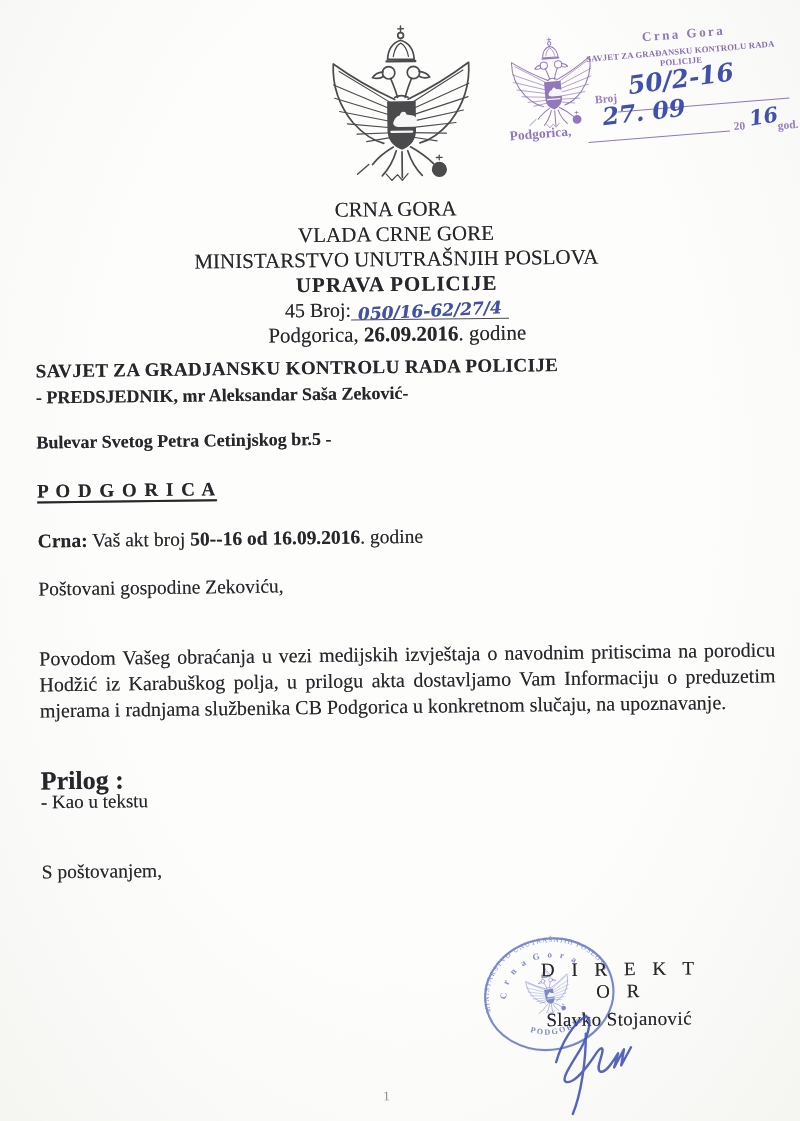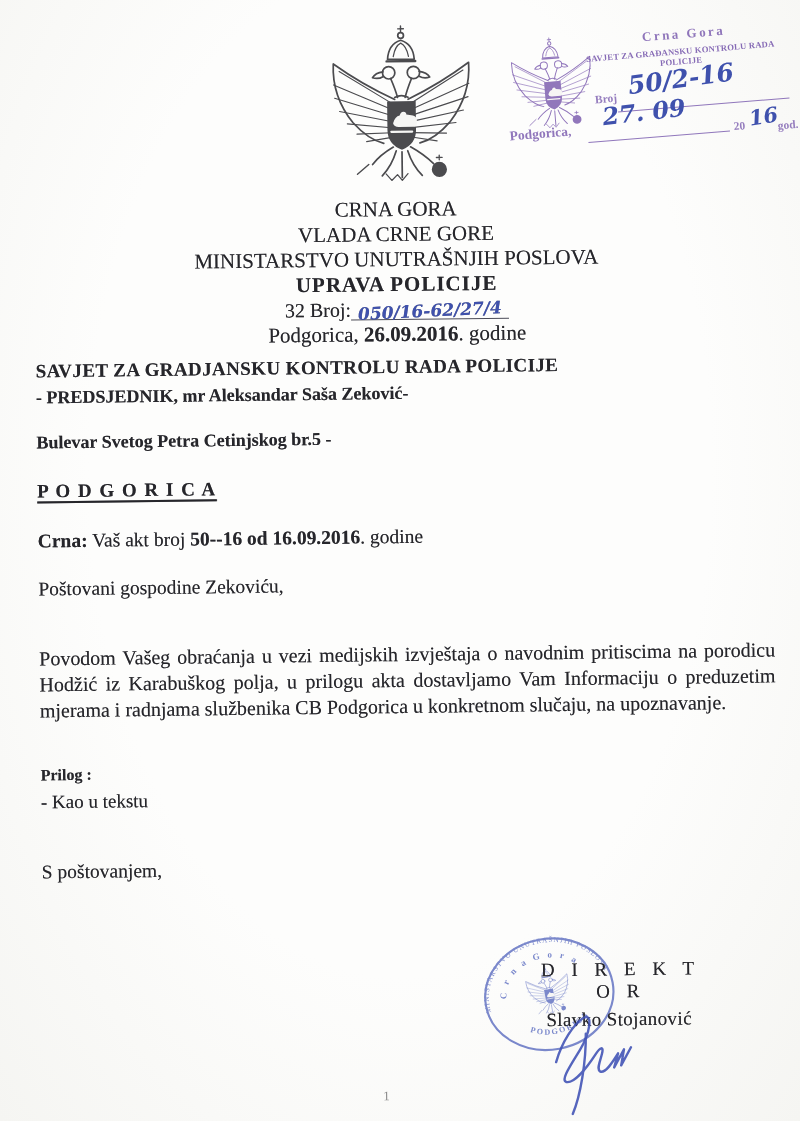--- a/index.html
+++ b/index.html
@@ -50,21 +50,21 @@
   .r1{left:38px;top:356px;font-size:19px;letter-spacing:.4px;}
   .r2{left:38px;top:383px;font-size:18px;}
   .r3{left:38px;top:428px;font-size:18px;}
   .r4{left:38px;top:476px;font-size:19px;letter-spacing:1.5px;text-decoration:underline;
       text-underline-offset:4px;text-decoration-thickness:1.6px;}
 
   .veza{left:38px;top:526px;font-size:19.5px;}
   .salutation{left:38px;top:574px;font-size:19.5px;}
   .bodypara{left:38px;top:641px;width:736px;margin:0;font-size:20px;line-height:26px;
             text-align:justify;}
-  .prilog-label{left:38px;top:762px;font-size:16px;}
+  .prilog-label{left:38px;top:762px;font-size:26px;}
   .prilog-item{left:38px;top:787px;font-size:19px;}
   .closing{left:38px;top:857px;font-size:19.5px;}
 
   
   .round-stamp{left:468px;top:928px;width:152px;height:136px;color:#5b6cc0;opacity:.8;
                transform:rotate(-10deg);}
   .direktor{left:528px;top:961px;width:175px;text-align:center;font-size:19px;letter-spacing:6px;}
   .sig-name{left:526px;top:1011px;width:175px;text-align:center;font-size:19px;letter-spacing:.4px;}
   .signature{left:528px;top:1002px;width:115px;height:118px;color:#3f51b5;opacity:.88;}
   .pagenum{left:0;right:40px;top:1088px;text-align:center;font-size:13px;color:#8a8a8a;}
@@ -126,21 +126,21 @@
       <div class="abs ts-label ts-20">20</div>
       <div class="abs hand hand-16">16</div>
       <div class="abs ts-label ts-god">god.</div>
     </div>
 
     <div class="abs header-block soft">
       <div>CRNA GORA</div>
       <div>VLADA CRNE GORE</div>
       <div>MINISTARSTVO UNUTRAŠNJIH POSLOVA</div>
       <div class="bold h4">UPRAVA POLICIJE</div>
-      <div class="h-broj"><span>32 Broj:</span><span class="u-dark"><span class="hand hand-hdr">050/16-62/27/4</span></span></div>
+      <div class="h-broj"><span>45 Broj:</span><span class="u-dark"><span class="hand hand-hdr">050/16-62/27/4</span></span></div>
       <div><span>Podgorica, </span><span class="bold">26.09.2016</span><span>. godine</span></div>
     </div>
 
     <div class="abs r1 bold soft">SAVJET ZA GRADJANSKU KONTROLU RADA POLICIJE</div>
     <div class="abs r2 bold soft">- PREDSJEDNIK, mr Aleksandar Saša Zeković-</div>
     <div class="abs r3 bold soft">Bulevar Svetog Petra Cetinjskog br.5 -</div>
     <div class="abs r4 bold soft">P O D G O R I C A</div>
 
     <div class="abs veza soft"><span class="bold">Crna:</span><span> Vaš akt broj </span><span class="bold">50--16 od 16.09.2016</span><span>. godine</span></div>
 

